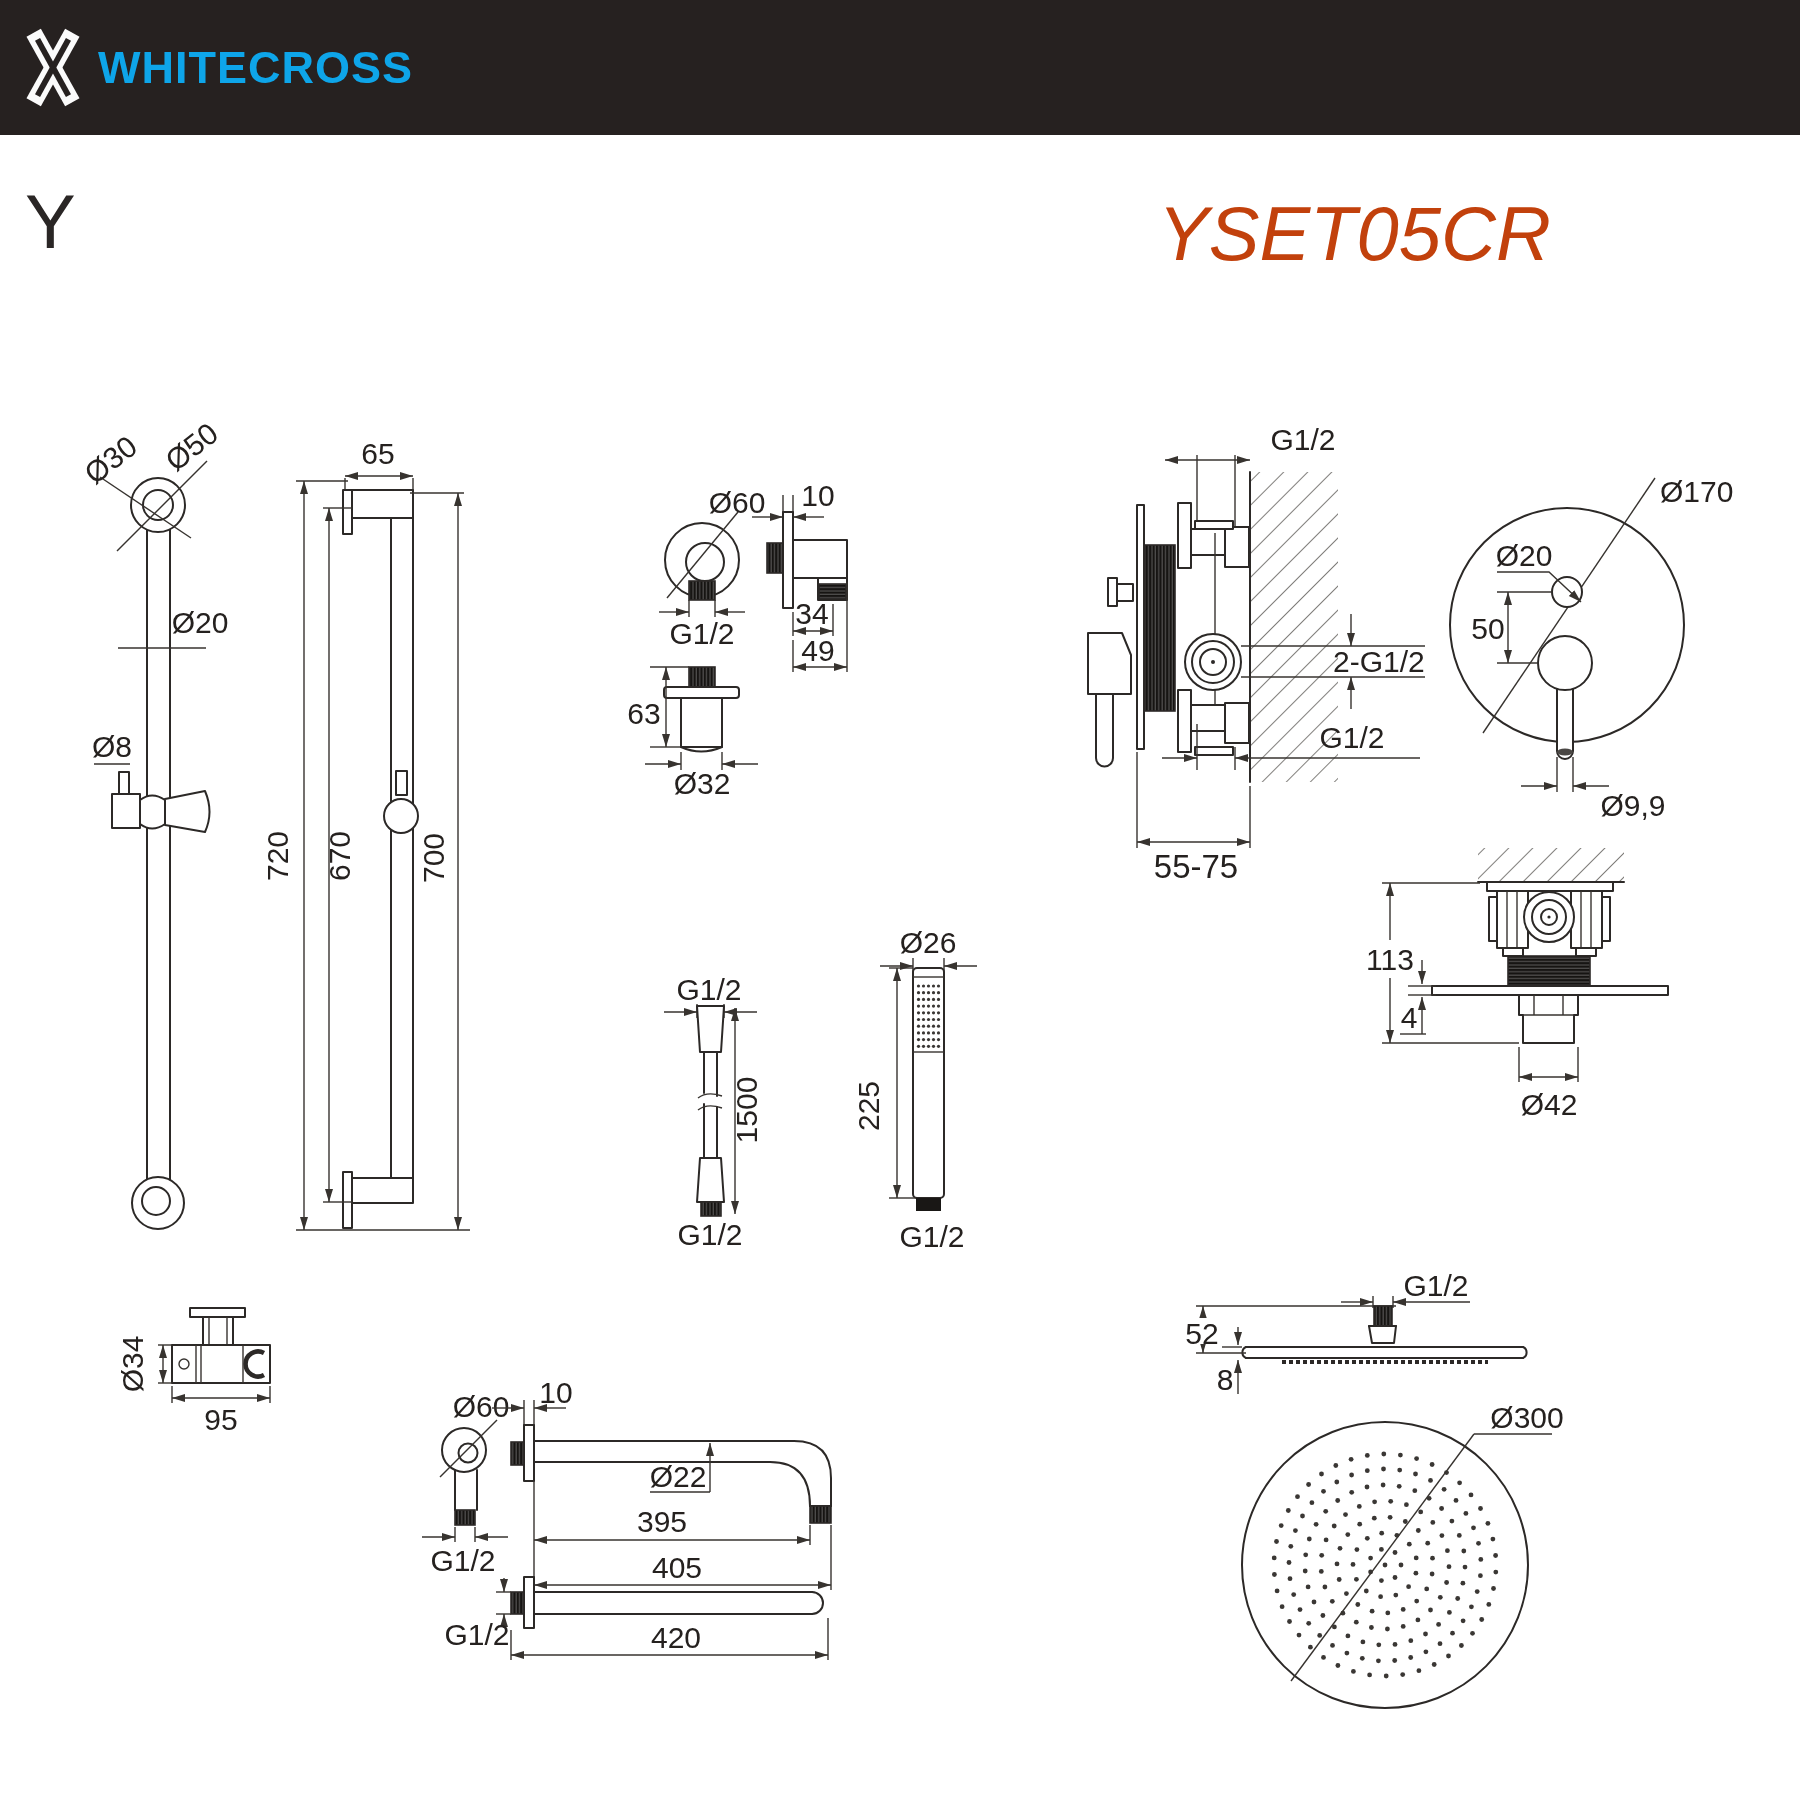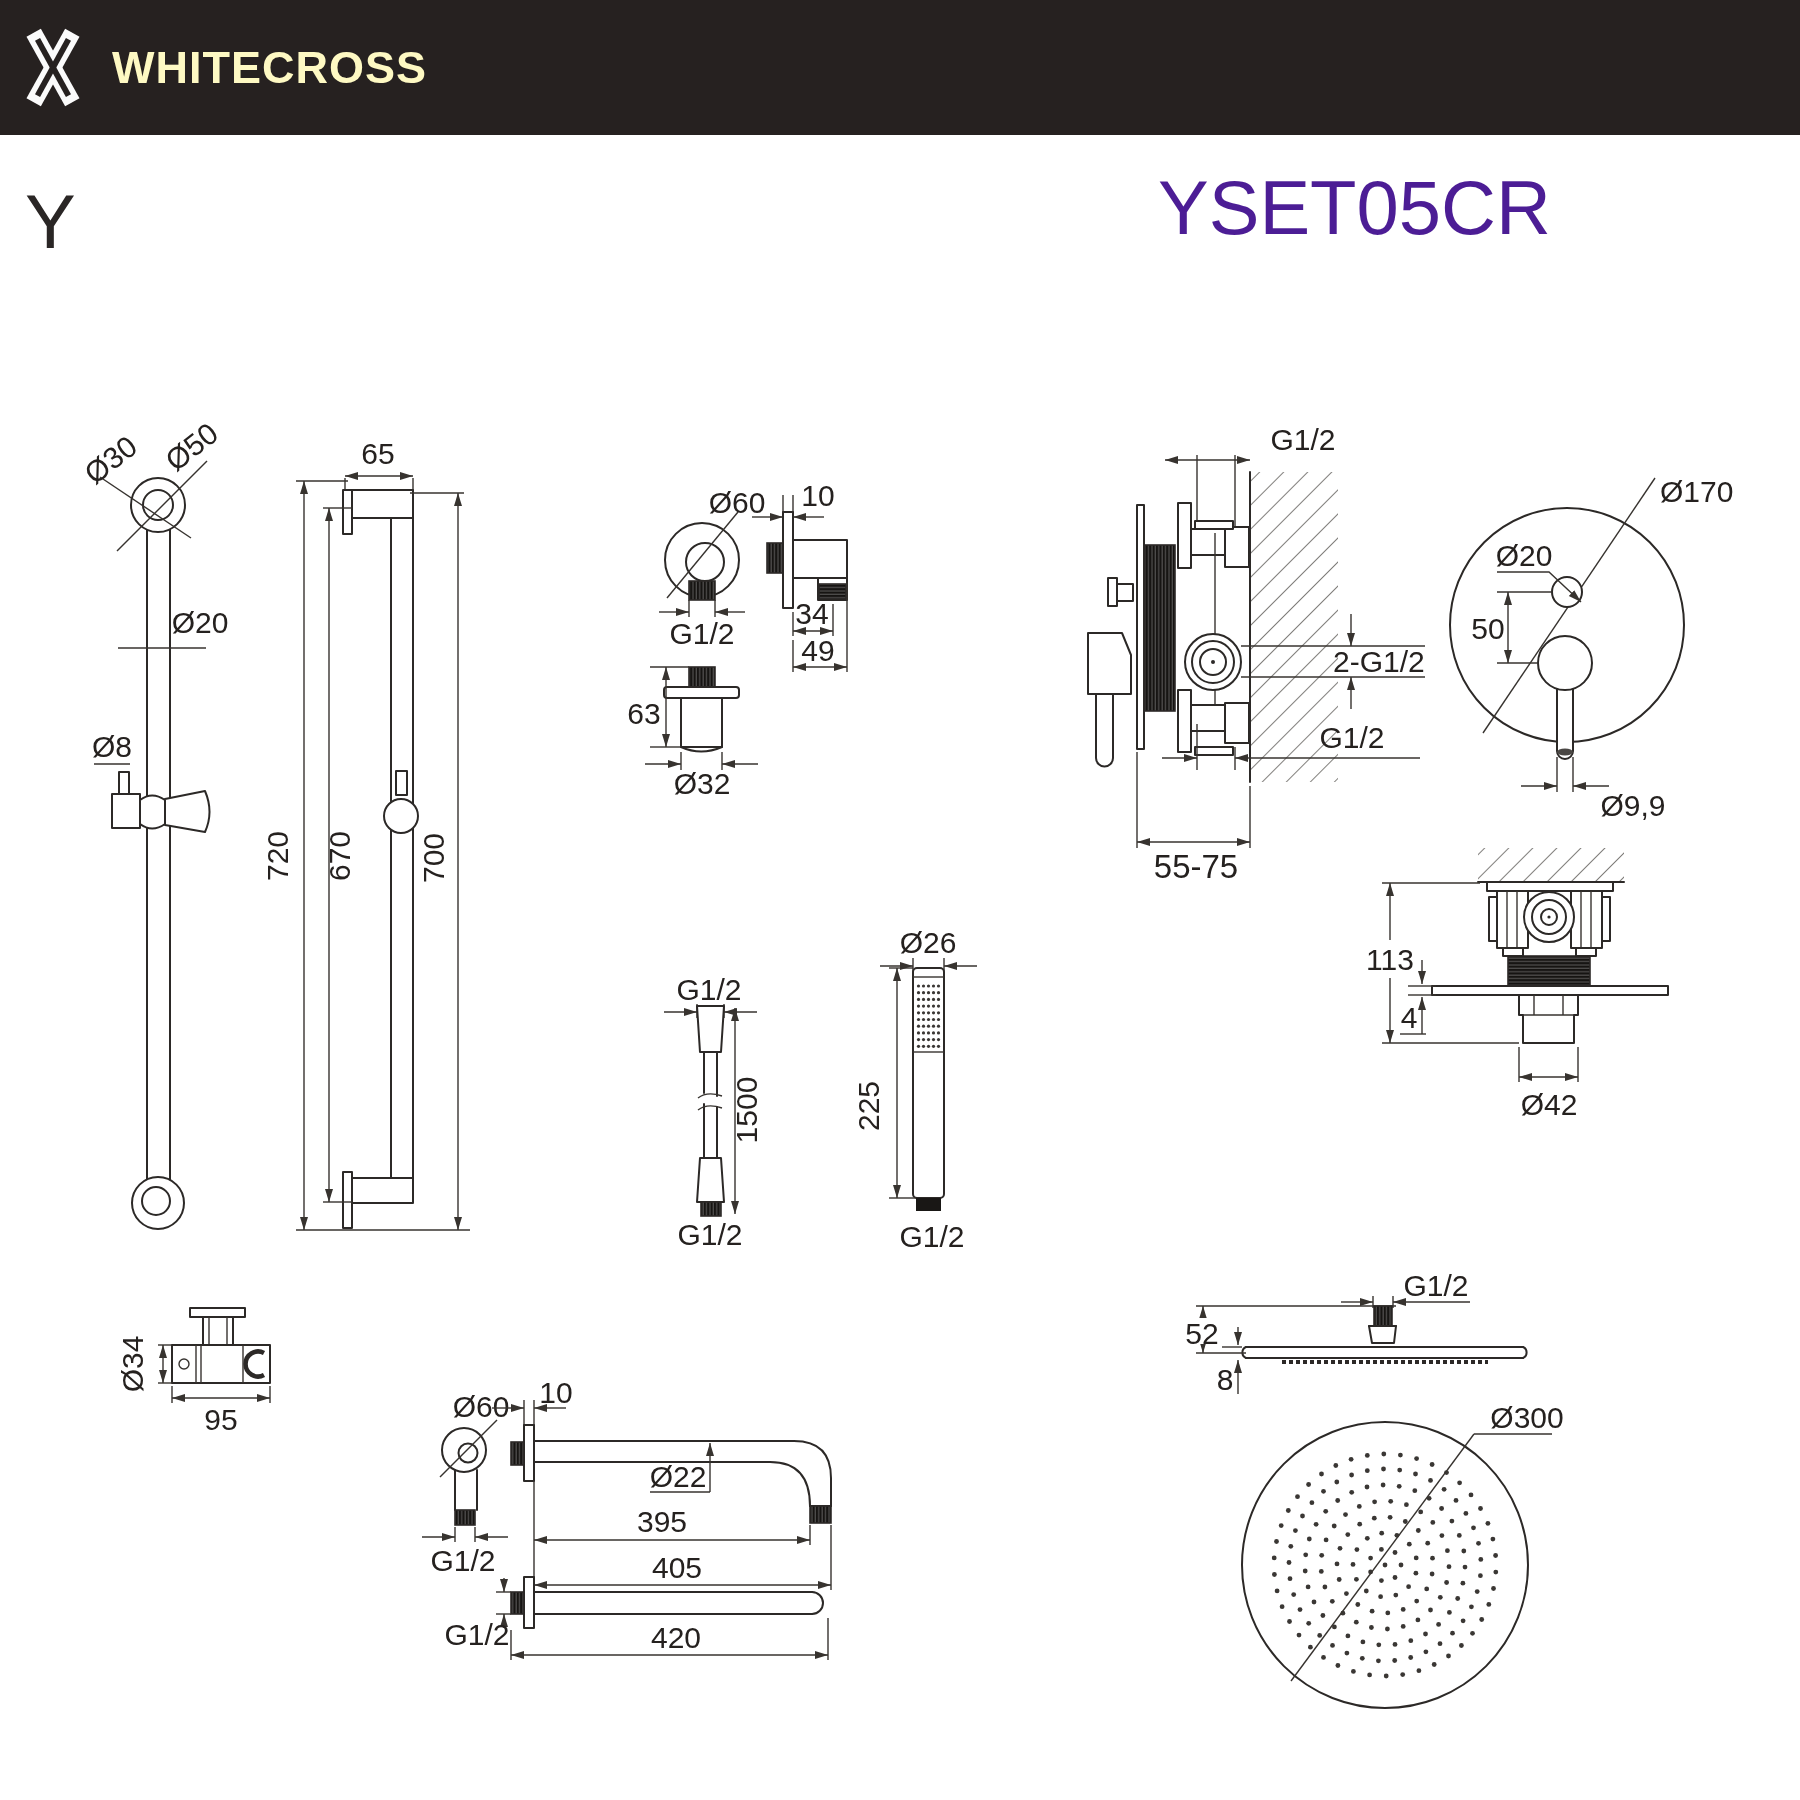--- a/index.html
+++ b/index.html
@@ -1,23 +1,23 @@
 <!DOCTYPE html>
 <html><head>
 <meta charset="utf-8">
 <style>
   html,body{margin:0;padding:0;background:#ffffff;}
   .page{position:relative;width:1800px;height:1800px;background:#fff;overflow:hidden;
         font-family:"Liberation Sans",sans-serif;}
   .topbar{position:absolute;left:0;top:0;width:1800px;height:135px;background:#262120;}
   .logo{position:absolute;left:24px;top:21px;width:58px;height:93px;}
-  .brand{position:absolute;left:112px;top:0;height:135px;display:flex;align-items:center;
-         color:#fef9c3;font-size:45px;font-weight:700;letter-spacing:1px;}
+  .brand{position:absolute;left:98px;top:0;height:135px;display:flex;align-items:center;
+         color:#0ea5e9;font-size:45px;font-weight:700;letter-spacing:1px;}
   .series{position:absolute;left:25px;top:178px;font-size:76px;color:#2a2625;}
-  .model{position:absolute;left:1158px;top:164px;font-size:76px;color:#4c1d95;}
+  .model{position:absolute;left:1158px;top:190px;font-size:76px;color:#c2410c;font-style:italic;}
   svg text{font-family:"Liberation Sans",sans-serif;fill:#25211f;}
   .t{font-size:30px;}
   .tb{font-size:33px;}
   .geo{fill:none;stroke:#2c2927;stroke-width:2;stroke-linejoin:round;stroke-linecap:round;}
   .geow{fill:#ffffff;stroke:#2c2927;stroke-width:2;stroke-linejoin:round;}
   .thin{fill:none;stroke:#37332f;stroke-width:1.4;}
   .thr{stroke:#2c2927;stroke-width:1.6;fill:url(#knv);}
   .thrh{stroke:#2c2927;stroke-width:1.6;fill:url(#knh);}
 </style>
 </head>

